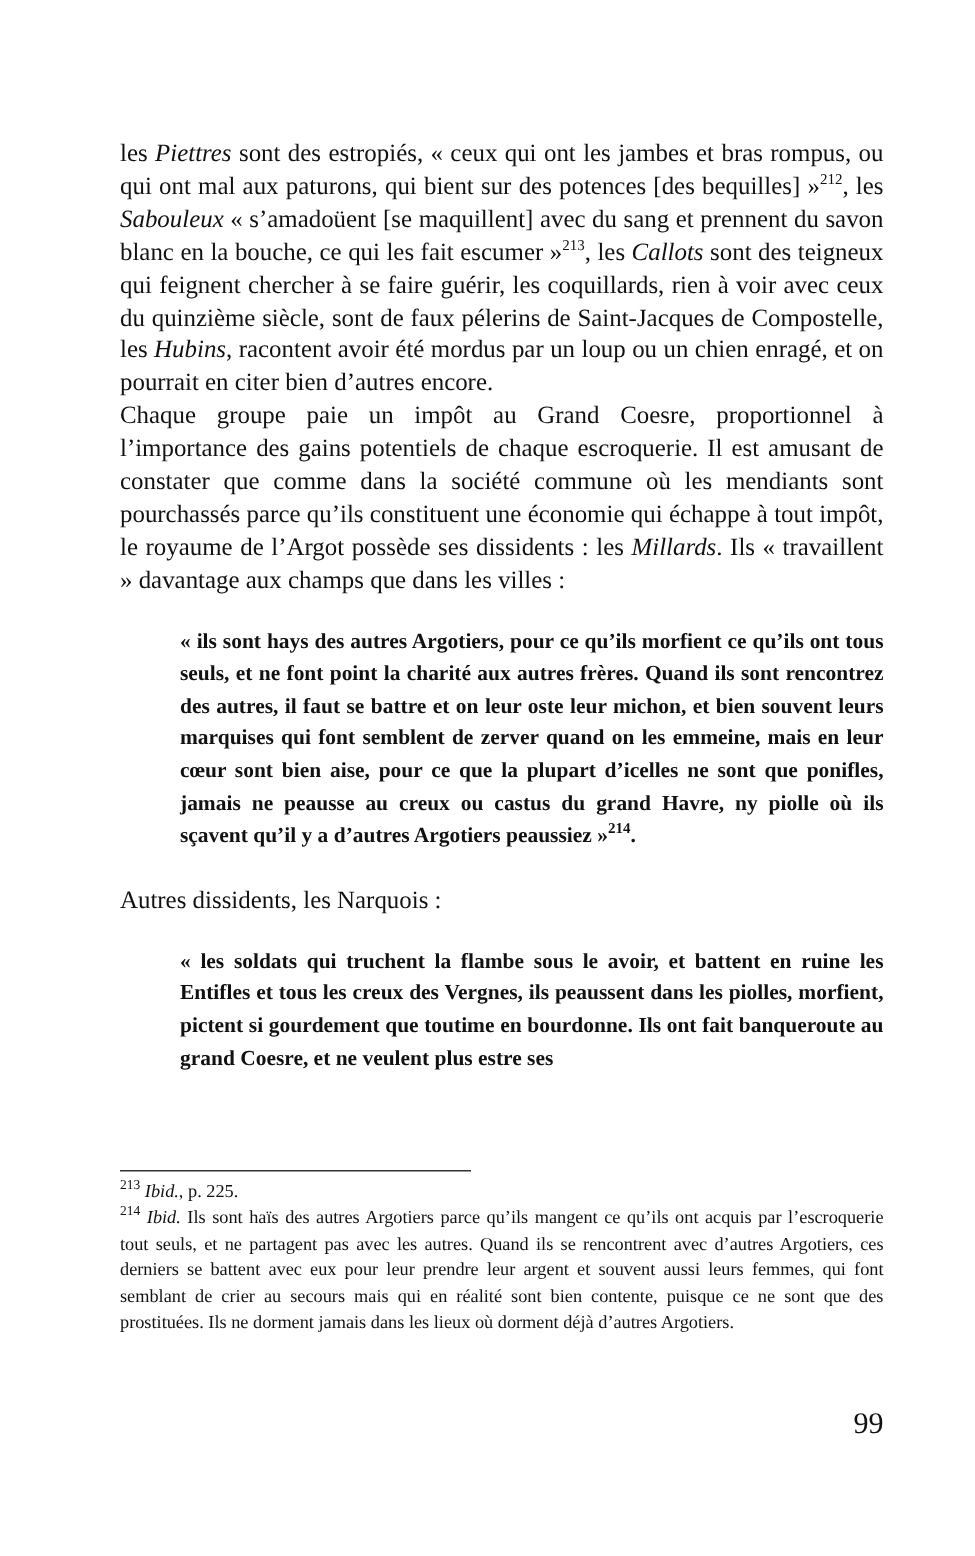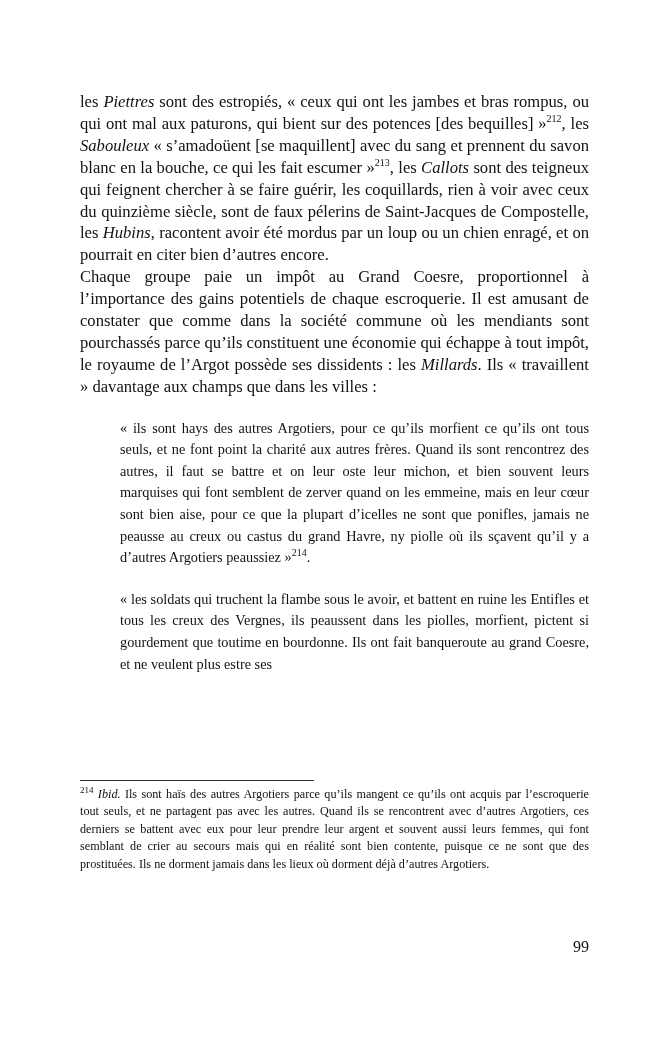--- a/index.html
+++ b/index.html
@@ -1,42 +1,44 @@
 <!DOCTYPE html>
 <html><head>
 <meta charset="utf-8">
 <style>
   html, body { margin: 0; padding: 0; background: #ffffff; }
   body { width: 650px; height: 1037px; position: relative; overflow: hidden;
          font-family: "Liberation Serif", "DejaVu Serif", serif; color: #111; }
   .page { position: absolute; left: 80px; top: 91px; width: 509px; }
   .body-text { font-size: 16.6px; line-height: 21.9px; text-align: justify; margin: 0; }
-  .quote { margin: 20px 0 0 40px; font-size: 14.3px; line-height: 21.6px; text-align: justify; }
+  .quote { margin: 20px 0 0 40px; font-size: 14.3px; line-height: 21.6px; text-align: justify; font-weight: bold; }
   .lead { font-size: 16.6px; line-height: 21.9px; margin: 20px 0 0 0; }
   sup { font-size: 10px; line-height: 0; vertical-align: super; }
   .fn-rule { position: absolute; left: 80px; top: 780px; width: 234px; height: 0; border-top: 1px solid #333; }
   .footnotes { position: absolute; left: 80px; top: 786px; width: 509px; font-size: 12.2px; line-height: 17.4px; text-align: justify; }
   .footnotes p { margin: 0; }
   .footnotes sup { font-size: 9px; }
-  .pagenum { position: absolute; right: 61px; top: 938px; font-size: 16px; }
+  .pagenum { position: absolute; right: 61px; top: 938px; font-size: 20px; }
   i { }
 </style>
 </head>
 <body>
 
 <div class="page">
   <p class="body-text"><span>les </span><i>Piettres</i><span> sont des estropiés, « ceux qui ont les jambes et bras rompus, ou qui ont mal aux paturons, qui bient sur des potences [des bequilles] »</span><sup>212</sup><span>, les </span><i>Sabouleux</i><span> « s’amadoüent [se maquillent] avec du sang et prennent du savon blanc en la bouche, ce qui les fait escumer »</span><sup>213</sup><span>, les </span><i>Callots</i><span> sont des teigneux qui feignent chercher à se faire guérir, les coquillards, rien à voir avec ceux du quinzième siècle, sont de faux pélerins de Saint-Jacques de Compostelle, les </span><i>Hubins</i><span>, racontent avoir été mordus par un loup ou un chien enragé, et on pourrait en citer bien d’autres encore.</span></p>
 
   <p class="body-text"><span>Chaque groupe paie un impôt au Grand Coesre, proportionnel à l’importance des gains potentiels de chaque escroquerie. Il est amusant de constater que comme dans la société commune où les mendiants sont pourchassés parce qu’ils constituent une économie qui échappe à tout impôt, le royaume de l’Argot possède ses dissidents : les </span><i>Millards</i><span>. Ils « travaillent » davantage aux champs que dans les villes :</span></p>
 
   <p class="quote"><span>« ils sont hays des autres Argotiers, pour ce qu’ils morfient ce qu’ils ont tous seuls, et ne font point la charité aux autres frères. Quand ils sont rencontrez des autres, il faut se battre et on leur oste leur michon, et bien souvent leurs marquises qui font semblent de zerver quand on les emmeine, mais en leur cœur sont bien aise, pour ce que la plupart d’icelles ne sont que ponifles, jamais ne peausse au creux ou castus du grand Havre, ny piolle où ils sçavent qu’il y a d’autres Argotiers peaussiez »</span><sup>214</sup><span>.</span></p>
 
+  <p class="lead">Autres dissidents, les Narquois :</p>
 
   <p class="quote"><span>« les soldats qui truchent la flambe sous le avoir, et battent en ruine les Entifles et tous les creux des Vergnes, ils peaussent dans les piolles, morfient, pictent si gourdement que toutime en bourdonne. Ils ont fait banqueroute au grand Coesre, et ne veulent plus estre ses</span></p>
 </div>
 
 <div class="fn-rule"></div>
 
 <div class="footnotes">
+  <p><sup>213</sup> <i>Ibid.</i><span>, p. 225.</span></p>
   <p><sup>214</sup> <i>Ibid.</i><span> Ils sont haïs des autres Argotiers parce qu’ils mangent ce qu’ils ont acquis par l’escroquerie tout seuls, et ne partagent pas avec les autres. Quand ils se rencontrent avec d’autres Argotiers, ces derniers se battent avec eux pour leur prendre leur argent et souvent aussi leurs femmes, qui font semblant de crier au secours mais qui en réalité sont bien contente, puisque ce ne sont que des prostituées. Ils ne dorment jamais dans les lieux où dorment déjà d’autres Argotiers.</span></p>
 </div>
 
 <div class="pagenum">99</div>
 
 </body></html>

